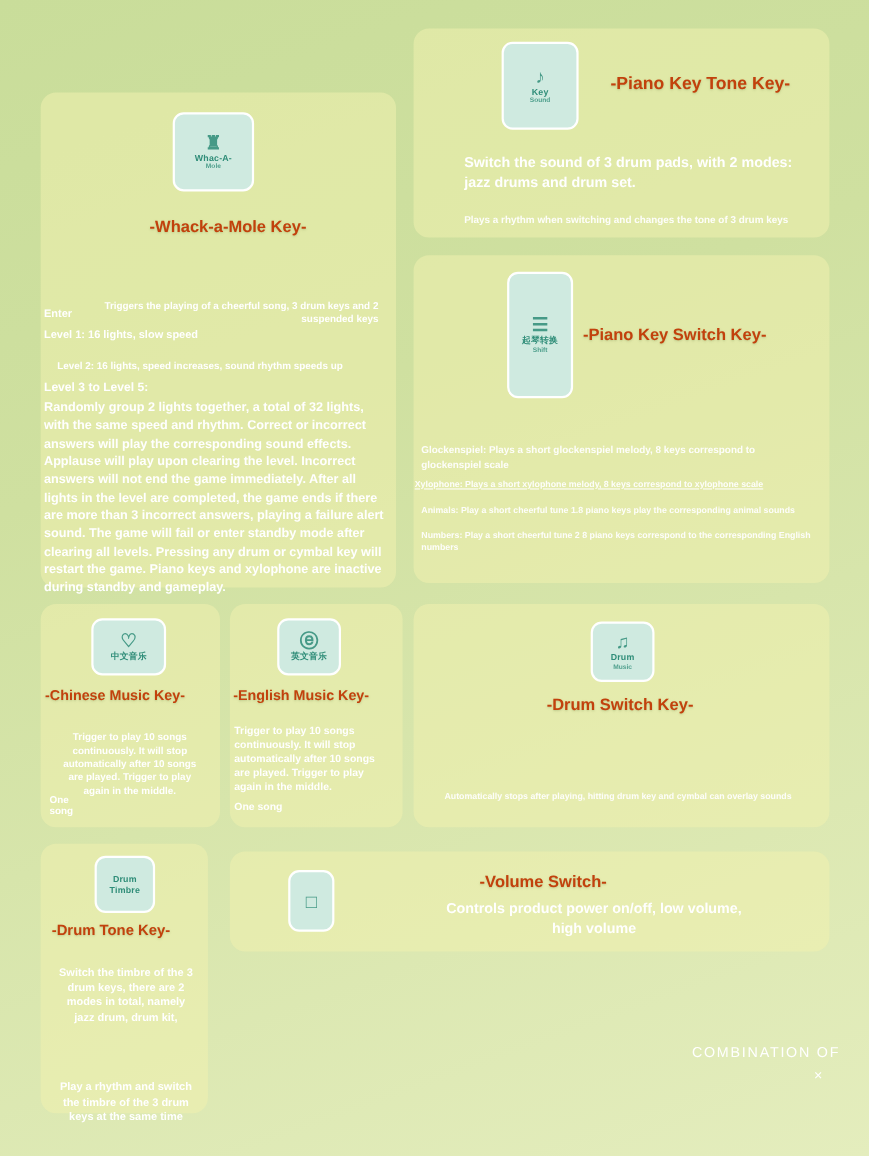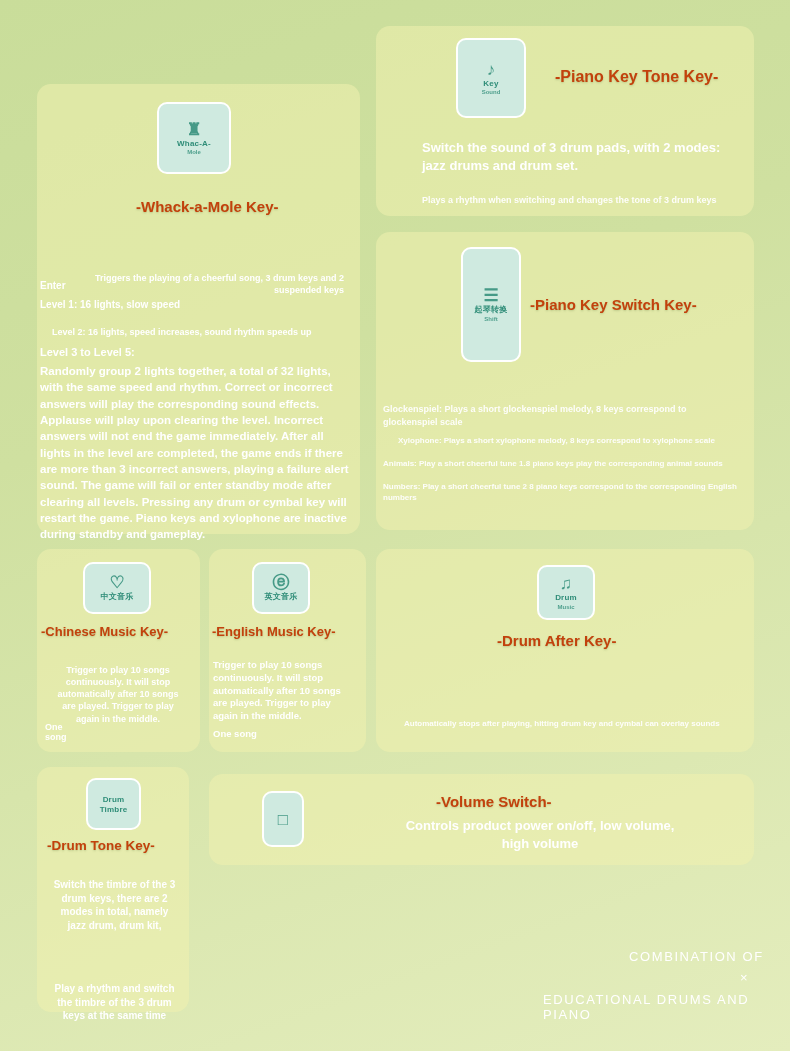--- a/index.html
+++ b/index.html
@@ -90,21 +90,21 @@
   <div class="sub" style="left:40px;top:349px;width:315px;font-size:11.5px;line-height:1.42;">Randomly group 2 lights together, a total of 32 lights, with the same speed and rhythm. Correct or incorrect answers will play the corresponding sound effects. Applause will play upon clearing the level. Incorrect answers will not end the game immediately. After all lights in the level are completed, the game ends if there are more than 3 incorrect answers, playing a failure alert sound. The game will fail or enter standby mode after clearing all levels. Pressing any drum or cymbal key will restart the game. Piano keys and xylophone are inactive during standby and gameplay.</div>
 
   <div class="card" style="left:376px;top:232px;width:378px;height:298px;"></div>
   <div class="icon-box" style="left:461px;top:247px;width:60px;height:115px;">
     <span class="glyph">☰</span>
     <span class="cap">起琴转换</span>
     <span class="cap2">Shift</span>
   </div>
   <div class="title" style="left:530px;top:296px;font-size:15px;">-Piano Key Switch Key-</div>
   <div class="sub thin" style="left:383px;top:389px;width:340px;font-size:9px;">Glockenspiel: Plays a short glockenspiel melody, 8 keys correspond to glockenspiel scale</div>
-  <div class="sub thin" style="left:398px;top:421px;width:350px;font-size:8px;">Xylophone: Plays a short xylophone melody, 8 keys correspond to xylophone scale</div>
+  <div class="sub thin" style="left:377px;top:421px;width:350px;font-size:8px;text-decoration:underline;">Xylophone: Plays a short xylophone melody, 8 keys correspond to xylophone scale</div>
   <div class="sub thin" style="left:383px;top:444px;width:360px;font-size:8px;">Animals: Play a short cheerful tune 1.8 piano keys play the corresponding animal sounds</div>
   <div class="sub thin" style="left:383px;top:467px;width:368px;font-size:8px;">Numbers: Play a short cheerful tune 2 8 piano keys correspond to the corresponding English numbers</div>
 
   <div class="card" style="left:37px;top:549px;width:163px;height:203px;"></div>
   <div class="icon-box" style="left:83px;top:562px;width:68px;height:52px;">
     <span class="glyph">♡</span>
     <span class="cap">中文音乐</span>
   </div>
   <div class="title" style="left:41px;top:624px;font-size:13px;">-Chinese Music Key-</div>
   <div class="desc" style="left:53px;top:664px;width:130px;font-size:9px;text-align:center;">Trigger to play 10 songs continuously. It will stop automatically after 10 songs are played. Trigger to play again in the middle.</div>
@@ -118,36 +118,35 @@
   <div class="title" style="left:212px;top:624px;font-size:13px;">-English Music Key-</div>
   <div class="desc" style="left:213px;top:659px;width:140px;font-size:9.5px;">Trigger to play 10 songs continuously. It will stop automatically after 10 songs are played. Trigger to play again in the middle.</div>
   <div class="note" style="left:213px;top:728px;font-size:9.5px;">One song</div>
 
   <div class="card" style="left:376px;top:549px;width:378px;height:203px;"></div>
   <div class="icon-box" style="left:537px;top:565px;width:58px;height:55px;">
     <span class="glyph">♫</span>
     <span class="cap">Drum</span>
     <span class="cap2">Music</span>
   </div>
-  <div class="title" style="left:497px;top:632px;font-size:15px;">-Drum After Key-</div>
+  <div class="title" style="left:497px;top:632px;font-size:15px;">-Drum Switch Key-</div>
   <div class="sub thin" style="left:404px;top:704px;width:340px;font-size:8px;">Automatically stops after playing, hitting drum key and cymbal can overlay sounds</div>
 
   <div class="card" style="left:37px;top:767px;width:152px;height:245px;"></div>
   <div class="icon-box" style="left:86px;top:778px;width:55px;height:52px;">
     <span class="cap">Drum</span>
     <span class="cap">Timbre</span>
   </div>
   <div class="title" style="left:47px;top:838px;font-size:13.5px;">-Drum Tone Key-</div>
   <div class="desc" style="left:52px;top:878px;width:125px;font-size:10px;text-align:center;">Switch the timbre of the 3 drum keys, there are 2 modes in total, namely jazz drum, drum kit,</div>
   <div class="desc" style="left:52px;top:938px;width:125px;font-size:10px;text-align:center;margin-top:44px;">Play a rhythm and switch the timbre of the 3 drum keys at the same time</div>
 
   <div class="card" style="left:209px;top:774px;width:545px;height:91px;"></div>
   <div class="icon-box" style="left:262px;top:791px;width:42px;height:56px;">
     <span class="glyph">□</span>
   </div>
   <div class="title" style="left:436px;top:793px;font-size:15px;">-Volume Switch-</div>
   <div class="desc" style="left:400px;top:817px;width:280px;font-size:13px;text-align:center;">Controls product power on/off, low volume, high volume</div>
 
   <div class="footer-line" style="left:629px;top:949px;">COMBINATION OF</div>
   <div class="footer-x" style="left:740px;top:970px;">×</div>
-  <div class="footer-line" style="left:543px;top:992px;">EDUCATIONAL DRUMS AND PIANO</div>
 
 </div>
 
 </body></html>

